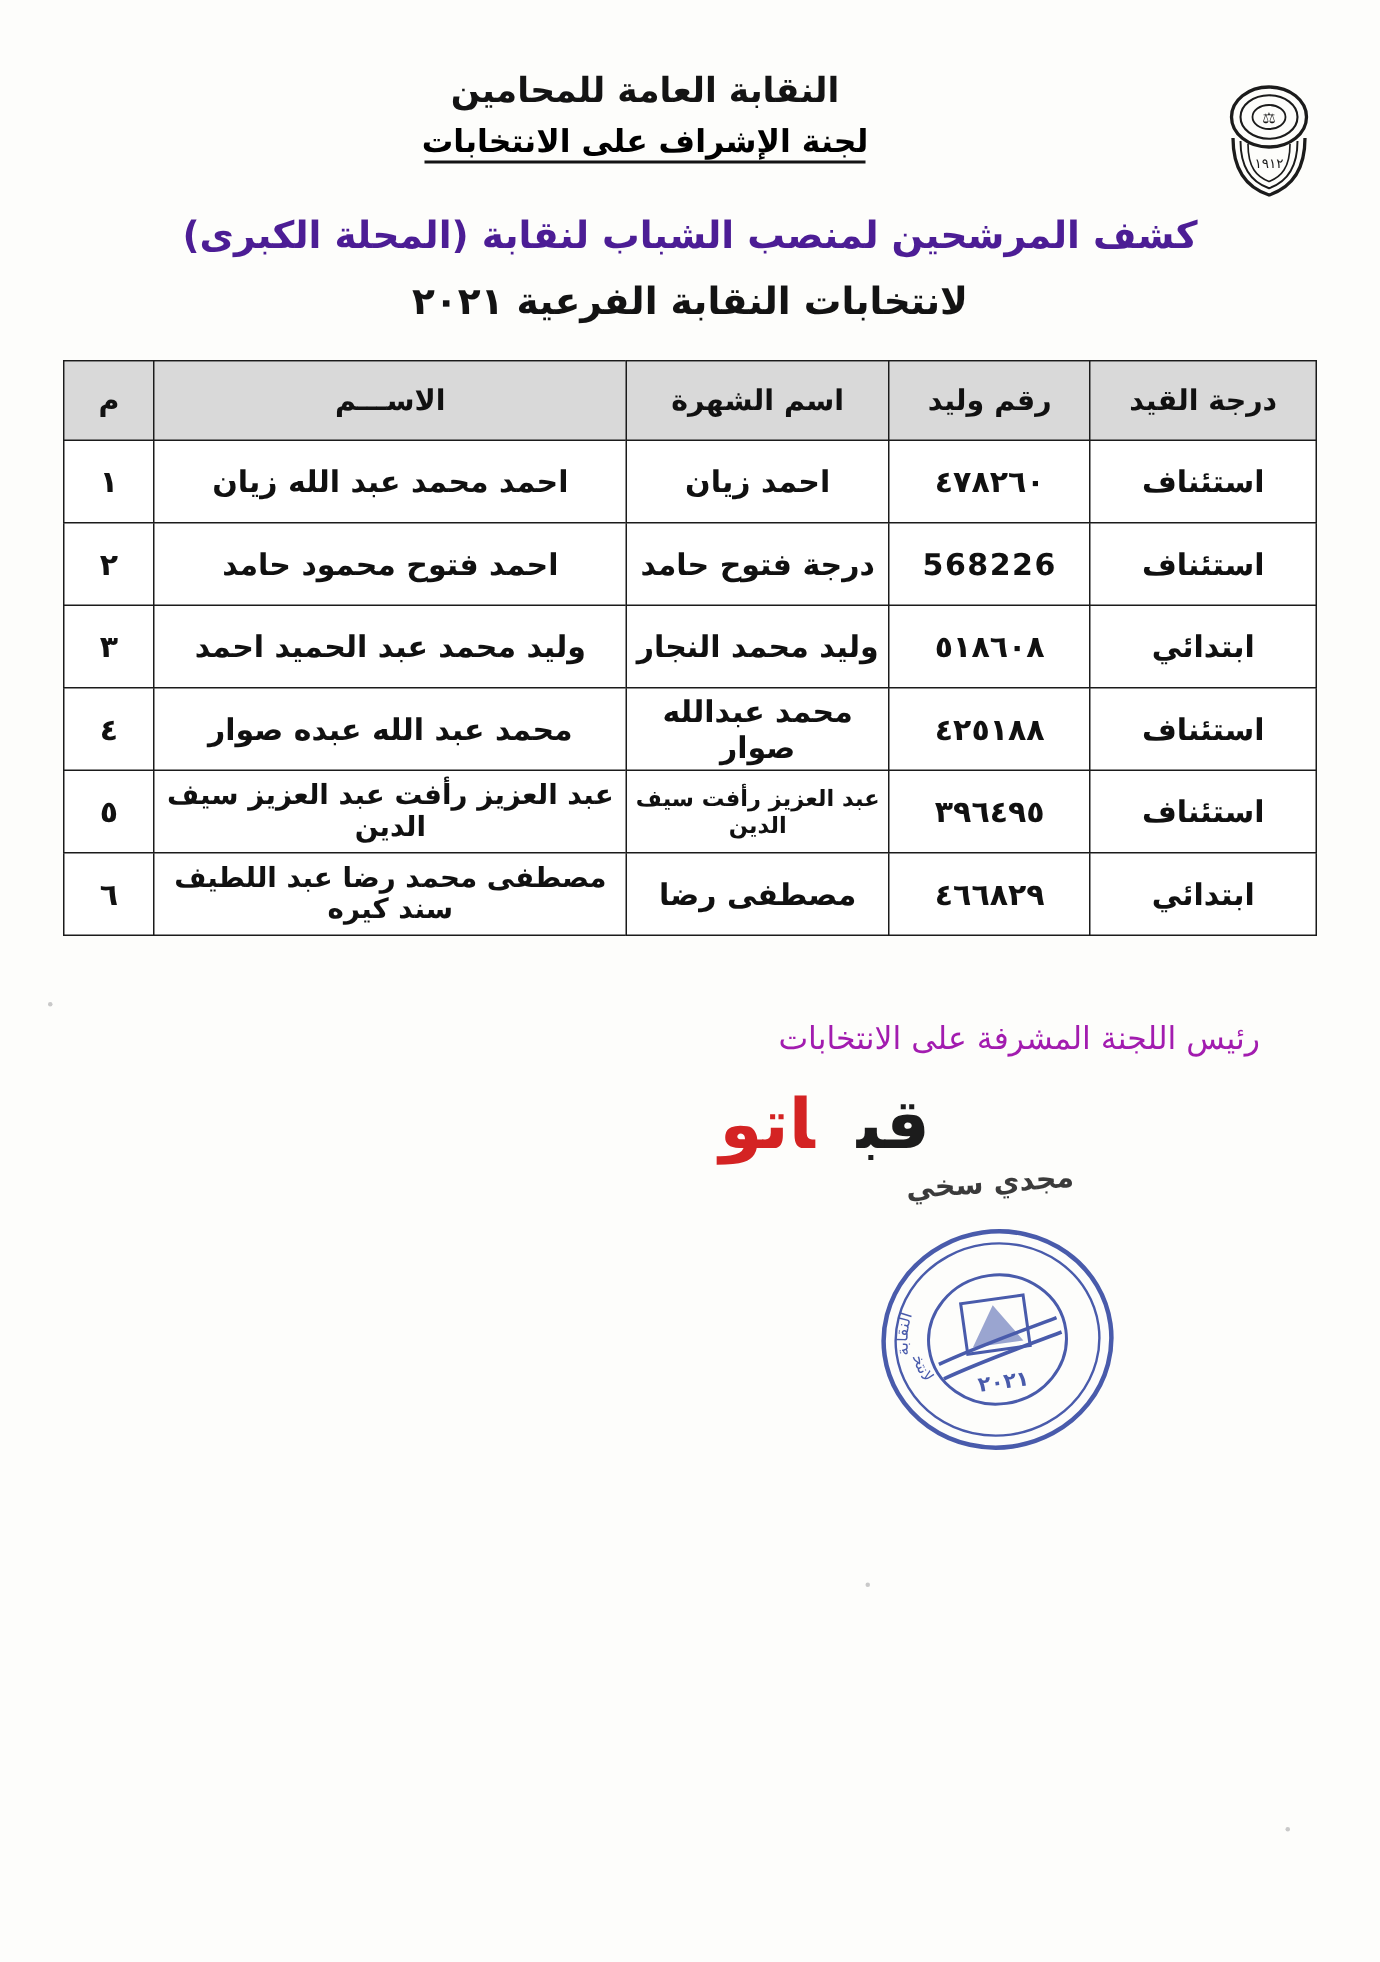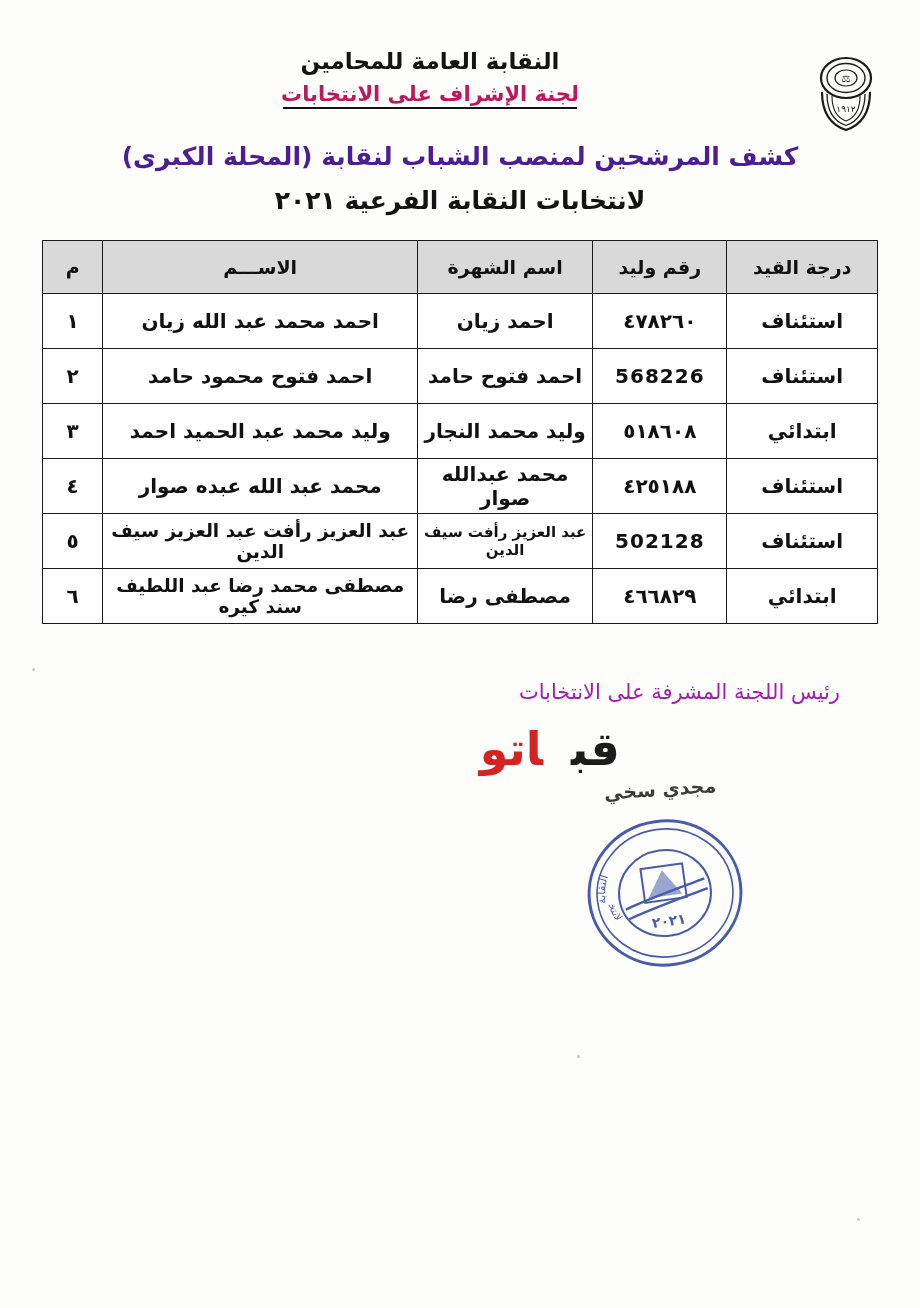--- a/index.html
+++ b/index.html
@@ -49,21 +49,21 @@
   .org-name {
     font-size: 23px;
     font-weight: bold;
     letter-spacing: 0px;
     color: #141414;
     margin-bottom: 8px;
   }
   .committee-name {
     font-size: 21px;
     font-weight: bold;
-    color: #be185d;
+    color: #000000;
     position: relative;
     display: inline-block;
   }
   .committee-name .underline {
     position: absolute;
     left: 2px;
     right: 2px;
     bottom: -3px;
     height: 2px;
     background: #141414;
@@ -247,21 +247,21 @@
           <td class="cell-degree">استئناف</td>
           <td class="cell-regno">٤٧٨٢٦٠</td>
           <td class="cell-fame">احمد زيان</td>
           <td class="cell-name">احمد محمد عبد الله زيان</td>
           <td class="cell-seq">١</td>
         </tr>
 
         <tr>
           <td class="cell-degree">استئناف</td>
           <td class="cell-regno">568226</td>
-          <td class="cell-fame">احمد فتوح حامد</td>
+          <td class="cell-fame">درجة فتوح حامد</td>
           <td class="cell-name">احمد فتوح محمود حامد</td>
           <td class="cell-seq">٢</td>
         </tr>
 
         <tr>
           <td class="cell-degree">ابتدائي</td>
           <td class="cell-regno">٥١٨٦٠٨</td>
           <td class="cell-fame">وليد محمد النجار</td>
           <td class="cell-name">وليد محمد عبد الحميد احمد</td>
           <td class="cell-seq">٣</td>
@@ -270,21 +270,21 @@
         <tr>
           <td class="cell-degree">استئناف</td>
           <td class="cell-regno">٤٢٥١٨٨</td>
           <td class="cell-fame">محمد عبدالله صوار</td>
           <td class="cell-name">محمد عبد الله عبده صوار</td>
           <td class="cell-seq">٤</td>
         </tr>
 
         <tr>
           <td class="cell-degree">استئناف</td>
-          <td class="cell-regno">502128</td>
+          <td class="cell-regno">٣٩٦٤٩٥</td>
           <td class="cell-fame small">عبد العزيز رأفت سيف الدين</td>
           <td class="cell-name long">عبد العزيز رأفت عبد العزيز سيف الدين</td>
           <td class="cell-seq">٥</td>
         </tr>
 
         <tr>
           <td class="cell-degree">ابتدائي</td>
           <td class="cell-regno">٤٦٦٨٢٩</td>
           <td class="cell-fame">مصطفى رضا</td>
           <td class="cell-name long">مصطفى محمد رضا عبد اللطيف سند كيره</td>

